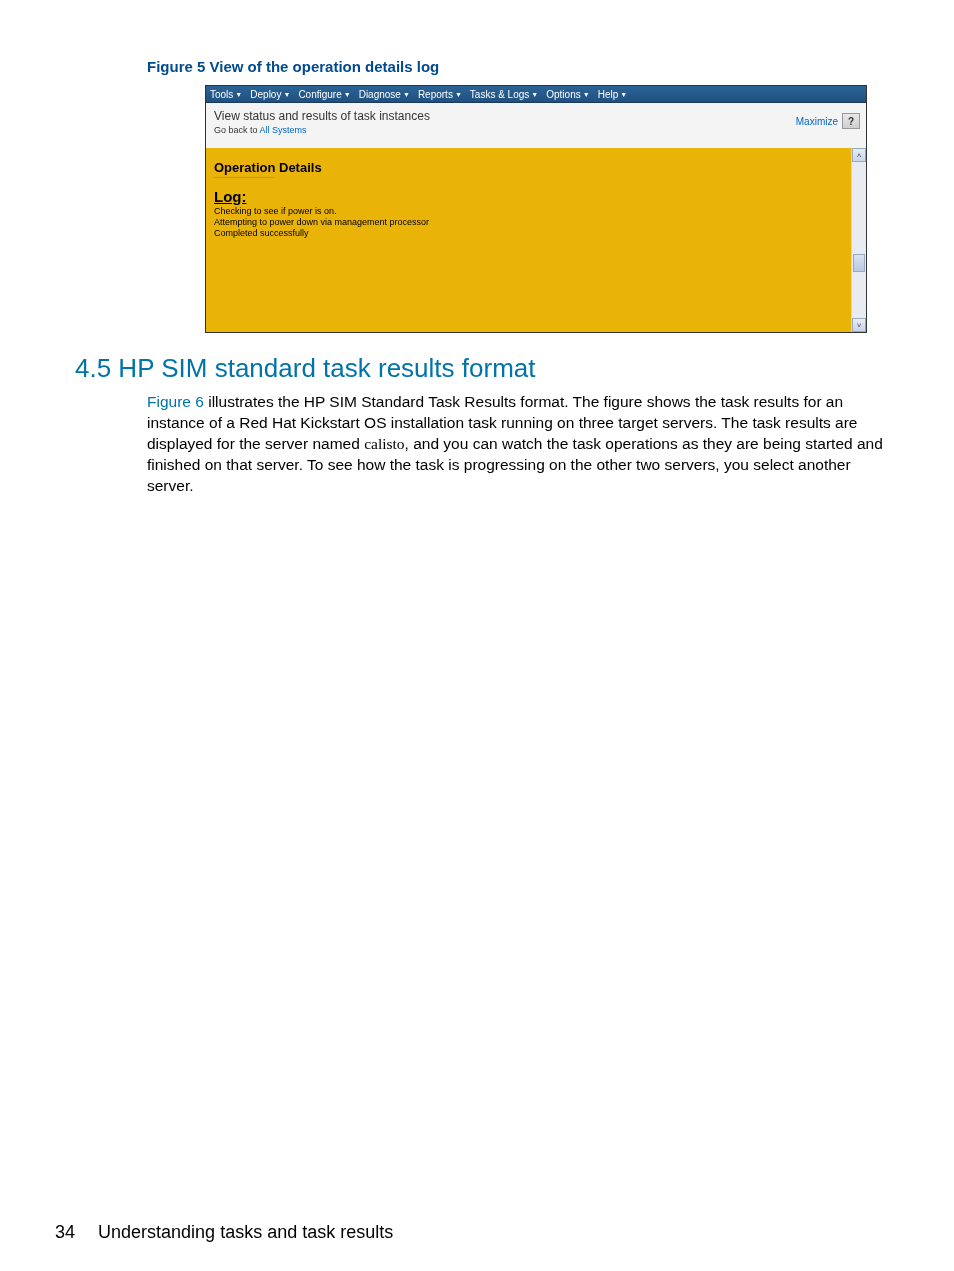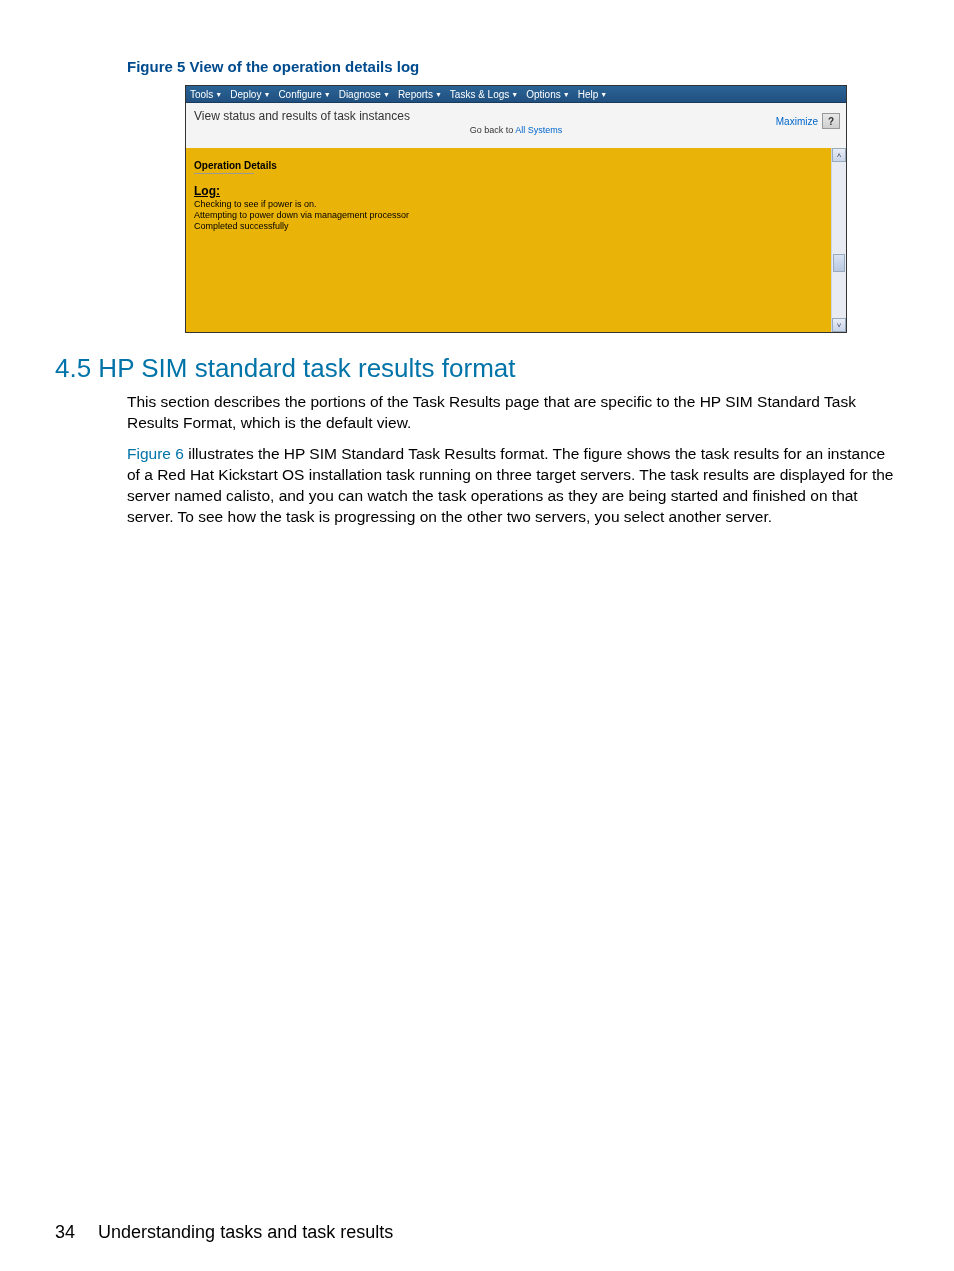--- a/index.html
+++ b/index.html
@@ -9,20 +9,21 @@
     background: #fff;
     color: #000;
     width: 954px;
     height: 1271px;
     position: relative;
     box-sizing: border-box;
   }
   .page {
     padding: 58px 55px 0 55px;
     box-sizing: border-box;
+    margin-left: 20px;
   }
   .figure-caption {
     color: #004b8d;
     font-weight: bold;
     font-size: 15px;
     margin: 0 0 10px 72px;
     font-family: Arial, sans-serif;
   }
   .screenshot {
     margin: 0 0 20px 130px;
@@ -63,21 +64,20 @@
     margin: 0;
   }
   .header-sub {
     font-size: 12px;
     color: #333;
     margin: 2px 0 0 0;
   }
   .header-link-line {
     font-size: 9px;
     margin-top: 2px;
-    text-align: center;
   }
   .header-link-line .lbl { color: #333; }
   .header-link-line .lnk { color: #0066cc; }
   .maximize-wrap {
     position: absolute;
     right: 6px;
     top: 10px;
     display: flex;
     align-items: center;
     gap: 4px;
@@ -97,32 +97,32 @@
     font-size: 10px;
     color: #333;
     font-weight: bold;
   }
   .details-pane {
     position: relative;
     padding: 8px 18px 8px 8px;
     min-height: 168px;
   }
   .pane-title {
-    font-size: 10px;
+    font-size: 13px;
     font-weight: bold;
     margin: 4px 0 2px 0;
   }
   .hr {
     border: none;
     border-top: 1px solid #999;
     margin: 2px 0 10px 0;
     width: 60px;
   }
   .log-label {
-    font-size: 12px;
+    font-size: 15px;
     font-weight: bold;
     margin: 0;
     text-decoration: underline;
   }
   .log-line {
     font-size: 9px;
     margin: 1px 0;
   }
   .scrollbar {
     position: absolute;
@@ -165,21 +165,21 @@
     margin: 18px 0 8px 0;
   }
   .body-text {
     margin: 0 0 10px 72px;
     font-size: 15.5px;
     line-height: 1.35;
     color: #000;
     font-family: Arial, sans-serif;
   }
   .body-text .link { color: #0073a8; }
-  .body-text .mono { font-family: Liberation Sans, sans-serif; text-align: right; }
+  .body-text .mono { font-family: Liberation Serif, serif; text-align: right; }
   .footer {
     position: absolute;
     bottom: 28px;
     left: 55px;
     font-size: 18px;
     font-family: Arial, sans-serif;
     color: #000;
   }
   .footer .pn { margin-right: 18px; }
 </style>
@@ -249,21 +249,20 @@
       <div class="scrollbar">
         <div class="scroll-btn">˄</div>
         <div class="scroll-thumb"></div>
         <div class="scroll-btn">˅</div>
       </div>
     </div>
   </div>
 
   <h2 class="section-title">4.5 HP SIM standard task results format</h2>
 
-  <p class="body-text">This section describes the portions of the Task Results page that are specific to the HP SIM Standard Task Results Format, which is the default view.</p>
 
   <p class="body-text">
     <span class="link">Figure 6</span><span> illustrates the HP SIM Standard Task Results format. The figure shows the task results for an instance of a Red Hat Kickstart OS installation task running on three target servers. The task results are displayed for the server named </span><span class="mono">calisto</span><span>, and you can watch the task operations as they are being started and finished on that server. To see how the task is progressing on the other two servers, you select another server.</span>
   </p>
 
 </div>
 
 <div class="footer">
   <span class="pn">34</span>
   <span>Understanding tasks and task results</span>

